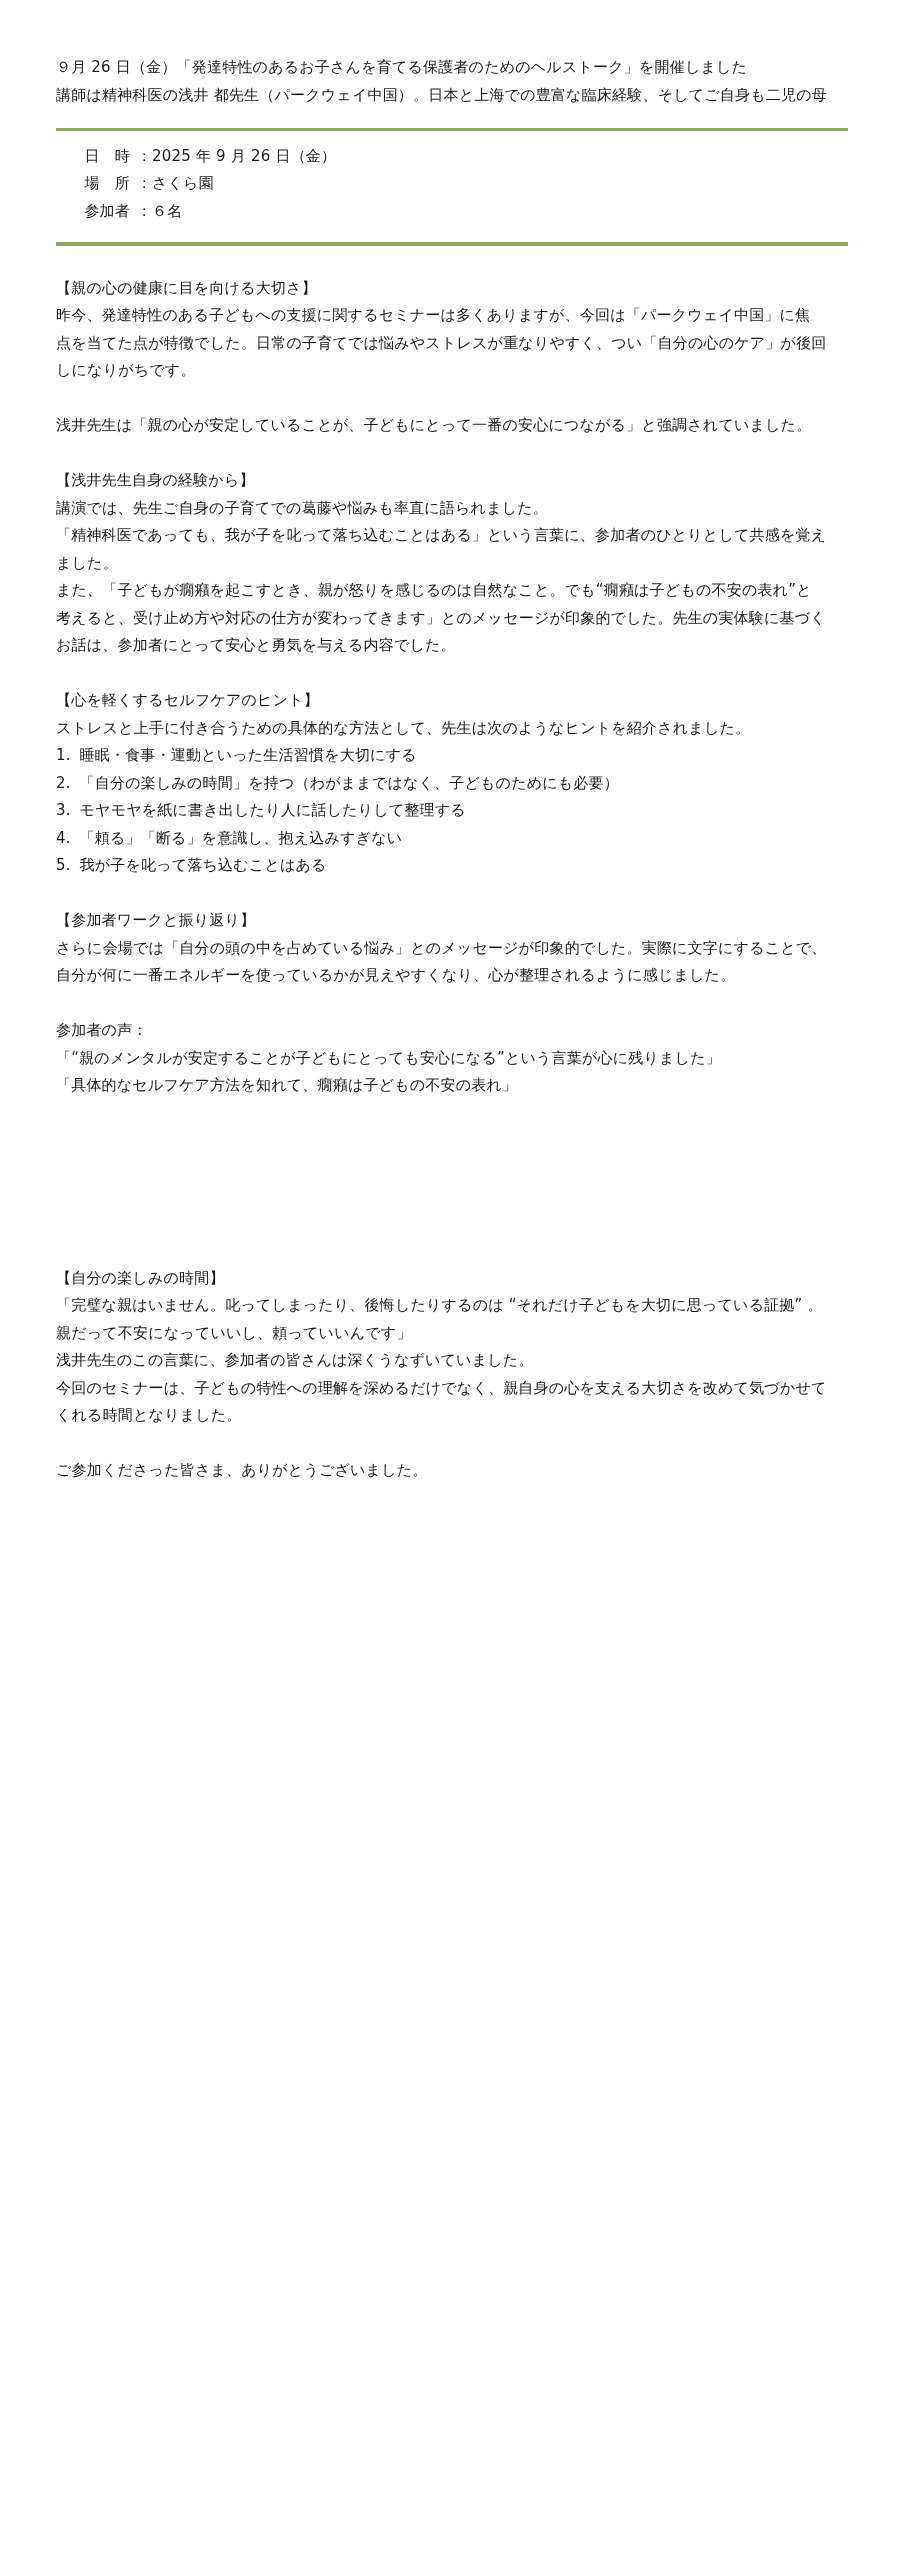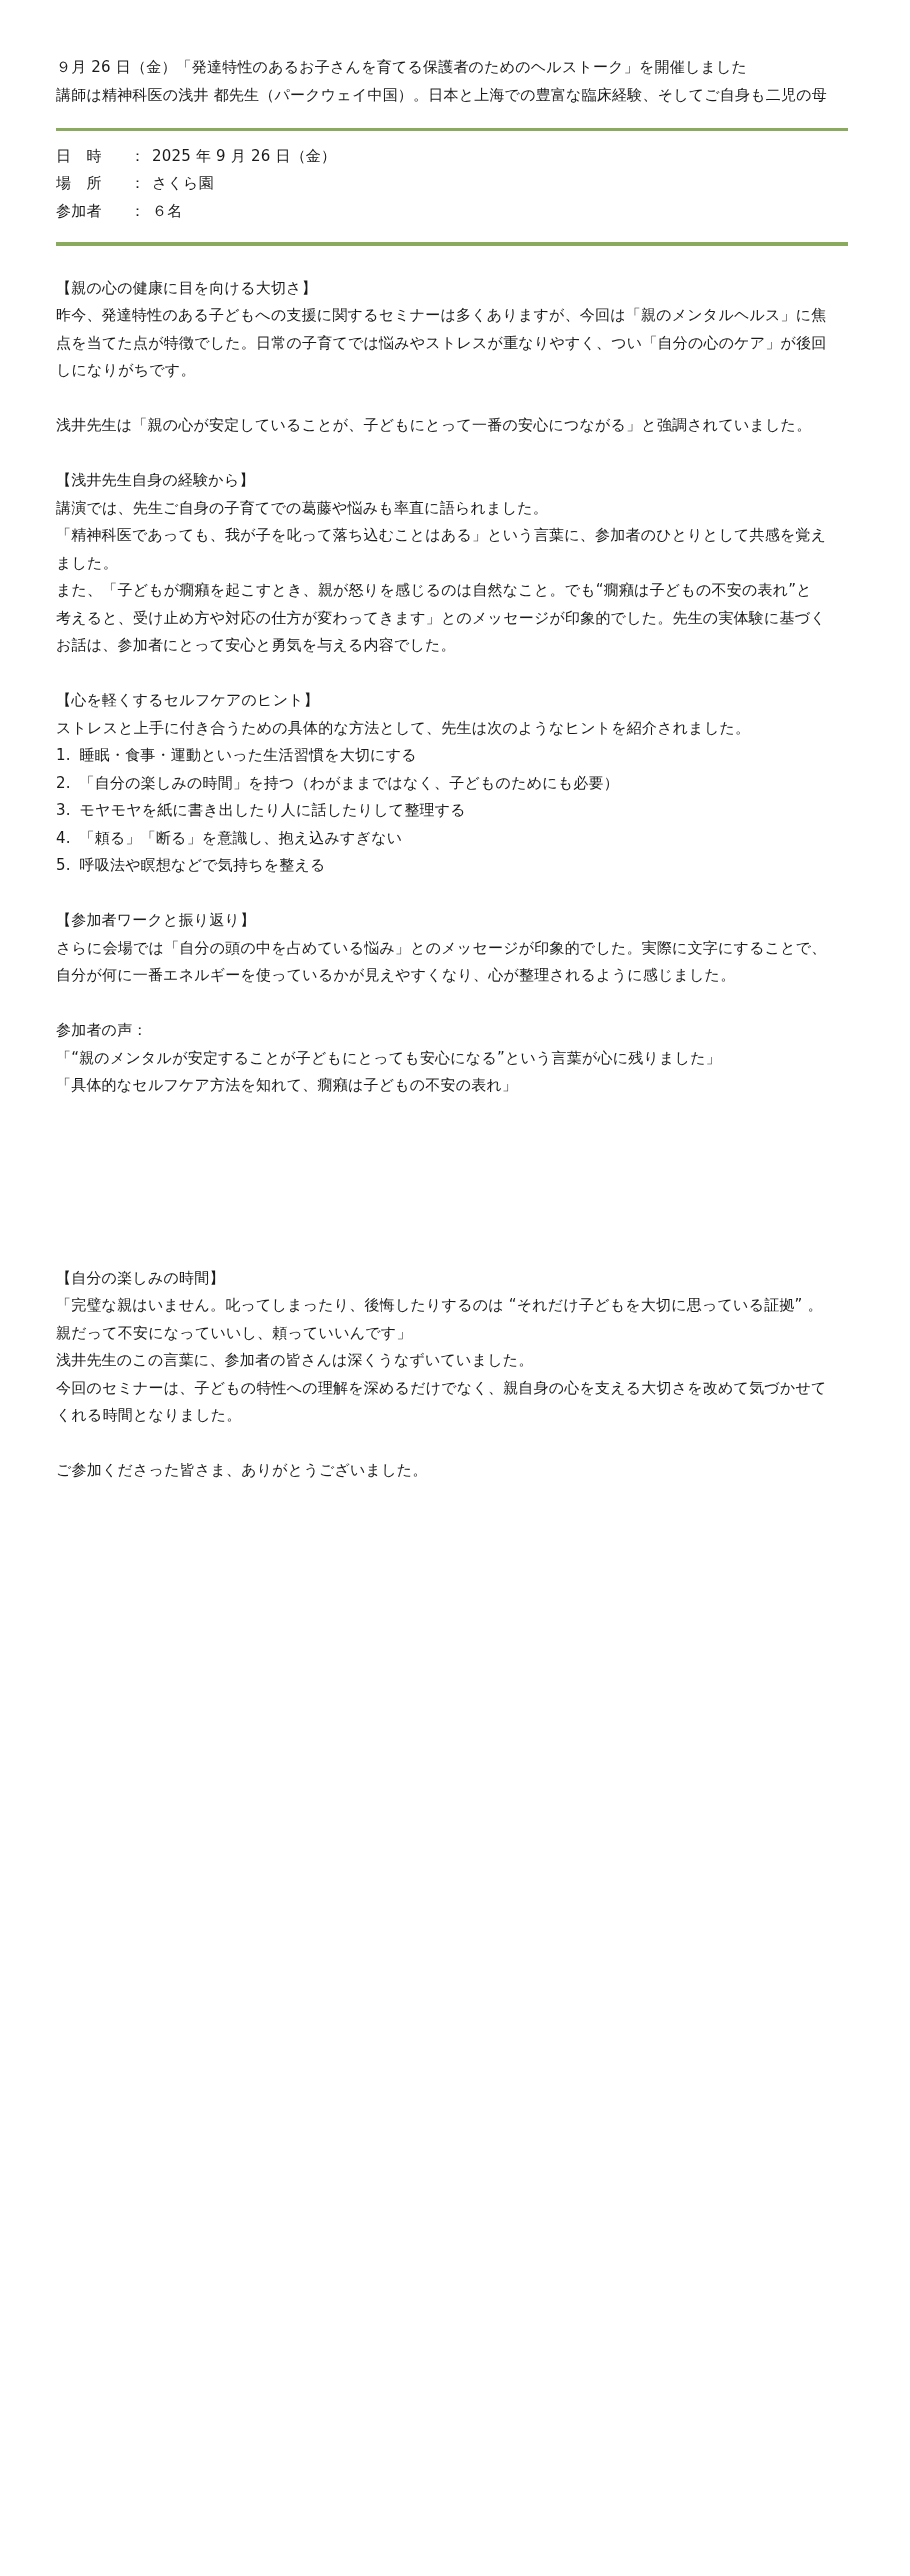--- a/index.html
+++ b/index.html
@@ -22,21 +22,21 @@
     white-space: nowrap;
     letter-spacing: 0.2px;
   }
   .blank { height: 27.5px; }
   .rule {
     width: 792px;
     height: 3.4px;
     background: #8aab5e;
     margin: 11.8px 0 11.8px 0;
   }
-  .info-row { display: flex; }
+  .info-row { display: flex; text-align: right; }
   .info-label { display: inline-block; width: 74px; white-space: pre; }
   .info-sep { display: inline-block; width: 22px; }
   .list-num { display: inline-block; width: 18.6px; }
   .gap-large { height: 165px; }
 </style>
 </head>
 <body>
 
 <div class="page">
 
@@ -57,21 +57,21 @@
   </div>
   <div class="line info-row">
     <span class="info-label">参加者</span>
     <span class="info-sep">：</span>
     <span>６名</span>
   </div>
 
   <div class="rule" style="margin-top: 17px; margin-bottom: 29px; background: rgb(138, 171, 94);"></div>
 
   <div class="line">【親の心の健康に目を向ける大切さ】</div>
-  <div class="line">昨今、発達特性のある子どもへの支援に関するセミナーは多くありますが、今回は「親のメンタルヘルス」に焦</div>
+  <div class="line">昨今、発達特性のある子どもへの支援に関するセミナーは多くありますが、今回は「パークウェイ中国」に焦</div>
   <div class="line">点を当てた点が特徴でした。日常の子育てでは悩みやストレスが重なりやすく、つい「自分の心のケア」が後回</div>
   <div class="line">しになりがちです。</div>
   <div class="blank"></div>
   <div class="line">浅井先生は「親の心が安定していることが、子どもにとって一番の安心につながる」と強調されていました。</div>
   <div class="blank"></div>
 
   <div class="line">【浅井先生自身の経験から】</div>
   <div class="line">講演では、先生ご自身の子育てでの葛藤や悩みも率直に語られました。</div>
   <div class="line">「精神科医であっても、我が子を叱って落ち込むことはある」という言葉に、参加者のひとりとして共感を覚え</div>
   <div class="line">ました。</div>
@@ -93,21 +93,21 @@
   <div class="line">
     <span class="list-num">3.</span>
     <span>モヤモヤを紙に書き出したり人に話したりして整理する</span>
   </div>
   <div class="line">
     <span class="list-num">4.</span>
     <span>「頼る」「断る」を意識し、抱え込みすぎない</span>
   </div>
   <div class="line">
     <span class="list-num">5.</span>
-    <span>呼吸法や瞑想などで気持ちを整える</span>
+    <span>我が子を叱って落ち込むことはある</span>
   </div>
   <div class="blank"></div>
 
   <div class="line">【参加者ワークと振り返り】</div>
   <div class="line">さらに会場では「自分の頭の中を占めている悩み」とのメッセージが印象的でした。実際に文字にすることで、</div>
   <div class="line">自分が何に一番エネルギーを使っているかが見えやすくなり、心が整理されるように感じました。</div>
   <div class="blank"></div>
 
   <div class="line">参加者の声：</div>
   <div class="line">「“親のメンタルが安定することが子どもにとっても安心になる”という言葉が心に残りました」</div>

